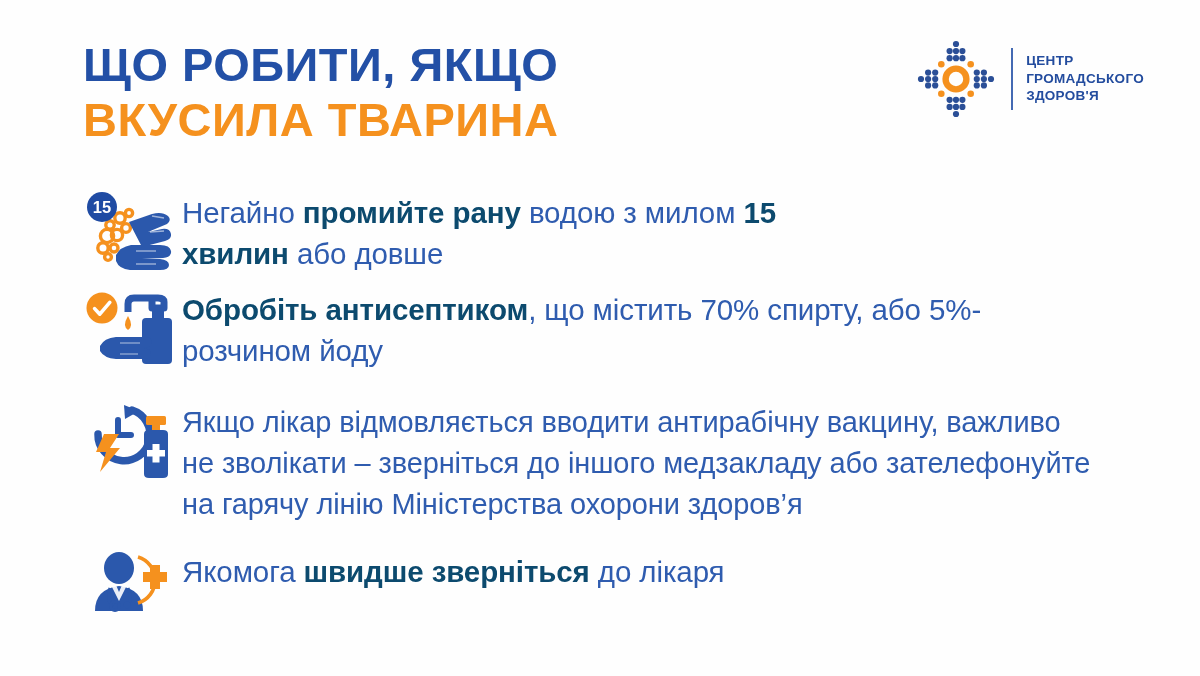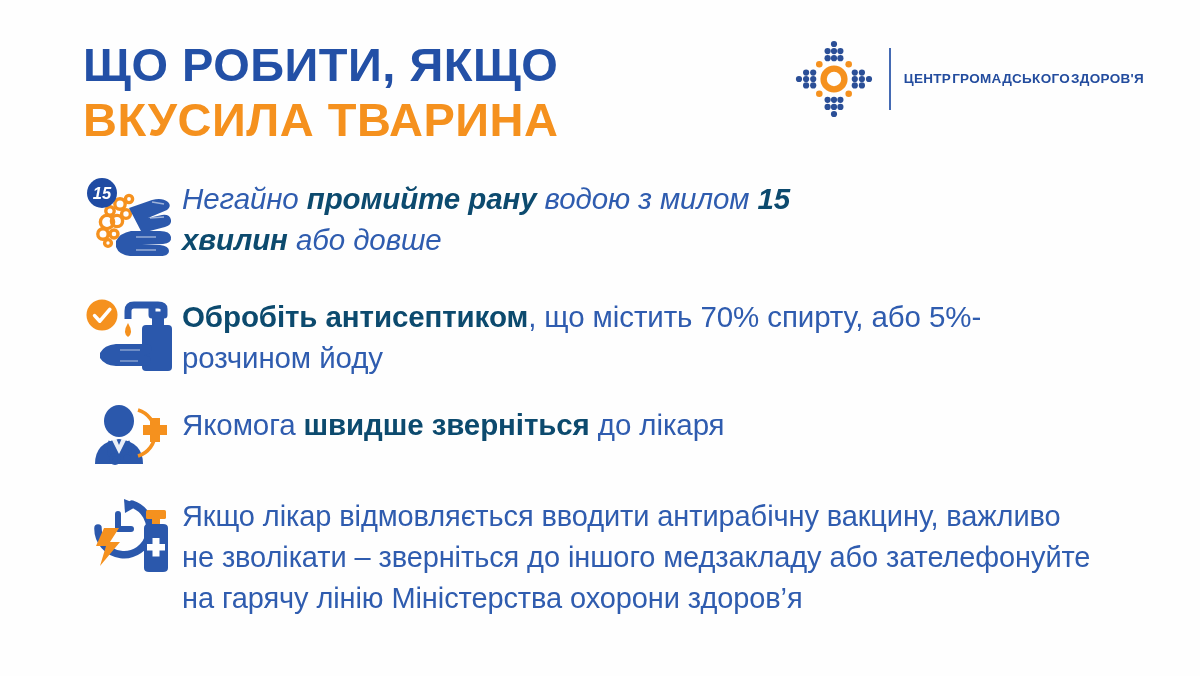--- a/index.html
+++ b/index.html
@@ -50,21 +50,21 @@
     gap:13px;
     height:86px;
   }
   #logo-mark { width:84px; height:84px; display:block; }
   #logo-divider {
     width:2px; height:62px;
     background:#2350A6;
     opacity:.85;
   }
   #logo-text {
-    display:flex; flex-direction:row;
+    display:flex; flex-direction:column;
     justify-content:center;
     gap:1px;
   }
   .logo-text-line {
     color:#234C9E;
     font-size:13.5px;
     font-weight:bold;
     letter-spacing:0.3px;
     line-height:1.22;
     white-space:nowrap;
@@ -77,22 +77,22 @@
     left:0; top:170px;
     width:1200px;
   }
 
   .item {
     position:relative;
     display:flex;
     align-items:flex-start;
     padding-left:86px;
   }
-  .item.i1 { margin-top:7px;font-style:italic;  }
-  .item.i2 { margin-top:34px; }
+  .item.i1 { margin-top:21px;  }
+  .item.i2 { margin-top:13px; }
   .item.i3 { margin-top:25px; }
   .item.i4 { margin-top:28px; }
 
   .item-icon {
     flex:0 0 auto;
     width:96px; height:84px;
     display:flex;
     align-items:flex-start;
     justify-content:flex-start;
   }
@@ -235,20 +235,42 @@
           <path d="M14 58 Q18 50 30 49 L58 49 Q66 49 66 54 Q66 59 58 60 L40 60 L58 60 Q65 61 65 66 Q65 71 57 71 L30 71 Q18 70 14 63 Z" fill="#2B58AC"></path>
           <g stroke="#ffffff" stroke-width="1.4" opacity=".45">
             <line x1="34" y1="55" x2="54" y2="55"></line>
             <line x1="34" y1="66" x2="52" y2="66"></line>
           </g>
         </svg>
       </div>
       <div class="item-text" style="max-width: 800px;"><b>Обробіть антисептиком</b>, що містить 70% спирту, або 5%-розчином йоду</div>
     </div>
 
+    <div class="item i4">
+      <div class="item-icon">
+        <svg width="92" height="84" viewBox="0 0 92 84">
+
+          <path d="M46 10 A26 26 0 1 1 12 34" fill="none" stroke="#2B58AC" stroke-width="7.5" stroke-linecap="round"></path>
+          <path d="M38 5 L53 11 L39 19 Z" fill="#2B58AC"></path>
+
+          <path d="M32 20 L32 35 L45 35" fill="none" stroke="#2B58AC" stroke-width="6" stroke-linecap="round" stroke-linejoin="round"></path>
+
+          <path d="M18 34 L33 34 L24 48 L34 48 L14 72 L20 52 L10 52 Z" fill="#F5911E"></path>
+
+          <rect x="60" y="16" width="20" height="9" rx="1.6" fill="#F5911E"></rect>
+          <rect x="66" y="25" width="8" height="6" fill="#F5911E"></rect>
+
+          <path d="M58 34 Q58 30 63 30 L77 30 Q82 30 82 34 L82 74 Q82 78 77 78 L63 78 Q58 78 58 74 Z" fill="#2B58AC"></path>
+
+          <path d="M66.5 44 L73.5 44 L73.5 50 L79 50 L79 56.5 L73.5 56.5 L73.5 62.5 L66.5 62.5 L66.5 56.5 L61 56.5 L61 50 L66.5 50 Z" fill="#ffffff"></path>
+        </svg>
+      </div>
+      <div class="item-text" style="max-width: 910px;">Якщо лікар відмовляється вводити антирабічну вакцину, важливо не зволікати – зверніться до іншого медзакладу або зателефонуйте на гарячу лінію Міністерства охорони здоров’я</div>
+    </div>
+
     <div class="item i3">
       <div class="item-icon">
         <svg width="92" height="62" viewBox="0 0 92 62">
 
           <ellipse cx="33" cy="17" rx="15" ry="16" fill="#2B58AC"></ellipse>
 
           <path d="M9 60 Q9 38 33 35 Q57 38 57 60 Z" fill="#2B58AC"></path>
 
           <path d="M26 36 L33 50 L40 36 L36 34 L33 41 L30 34 Z" fill="#ffffff" opacity=".9"></path>
 
@@ -258,36 +280,14 @@
           <circle cx="41" cy="54" r="3.4" fill="#2B58AC"></circle>
 
           <path d="M52 6 A24 24 0 0 1 52 52" fill="none" stroke="#F5911E" stroke-width="3.6"></path>
 
           <path d="M57 21 L64 21 L64 14 L74 14 L74 21 L81 21 L81 31 L74 31 L74 38 L64 38 L64 31 L57 31 Z" fill="#F5911E"></path>
         </svg>
       </div>
       <div class="item-text">Якомога <b>швидше зверніться</b> до лікаря</div>
     </div>
 
-    <div class="item i4">
-      <div class="item-icon">
-        <svg width="92" height="84" viewBox="0 0 92 84">
-
-          <path d="M46 10 A26 26 0 1 1 12 34" fill="none" stroke="#2B58AC" stroke-width="7.5" stroke-linecap="round"></path>
-          <path d="M38 5 L53 11 L39 19 Z" fill="#2B58AC"></path>
-
-          <path d="M32 20 L32 35 L45 35" fill="none" stroke="#2B58AC" stroke-width="6" stroke-linecap="round" stroke-linejoin="round"></path>
-
-          <path d="M18 34 L33 34 L24 48 L34 48 L14 72 L20 52 L10 52 Z" fill="#F5911E"></path>
-
-          <rect x="60" y="16" width="20" height="9" rx="1.6" fill="#F5911E"></rect>
-          <rect x="66" y="25" width="8" height="6" fill="#F5911E"></rect>
-
-          <path d="M58 34 Q58 30 63 30 L77 30 Q82 30 82 34 L82 74 Q82 78 77 78 L63 78 Q58 78 58 74 Z" fill="#2B58AC"></path>
-
-          <path d="M66.5 44 L73.5 44 L73.5 50 L79 50 L79 56.5 L73.5 56.5 L73.5 62.5 L66.5 62.5 L66.5 56.5 L61 56.5 L61 50 L66.5 50 Z" fill="#ffffff"></path>
-        </svg>
-      </div>
-      <div class="item-text" style="max-width: 910px;">Якщо лікар відмовляється вводити антирабічну вакцину, важливо не зволікати – зверніться до іншого медзакладу або зателефонуйте на гарячу лінію Міністерства охорони здоров’я</div>
-    </div>
-
   </div>
 </div>
 
 </body></html>

